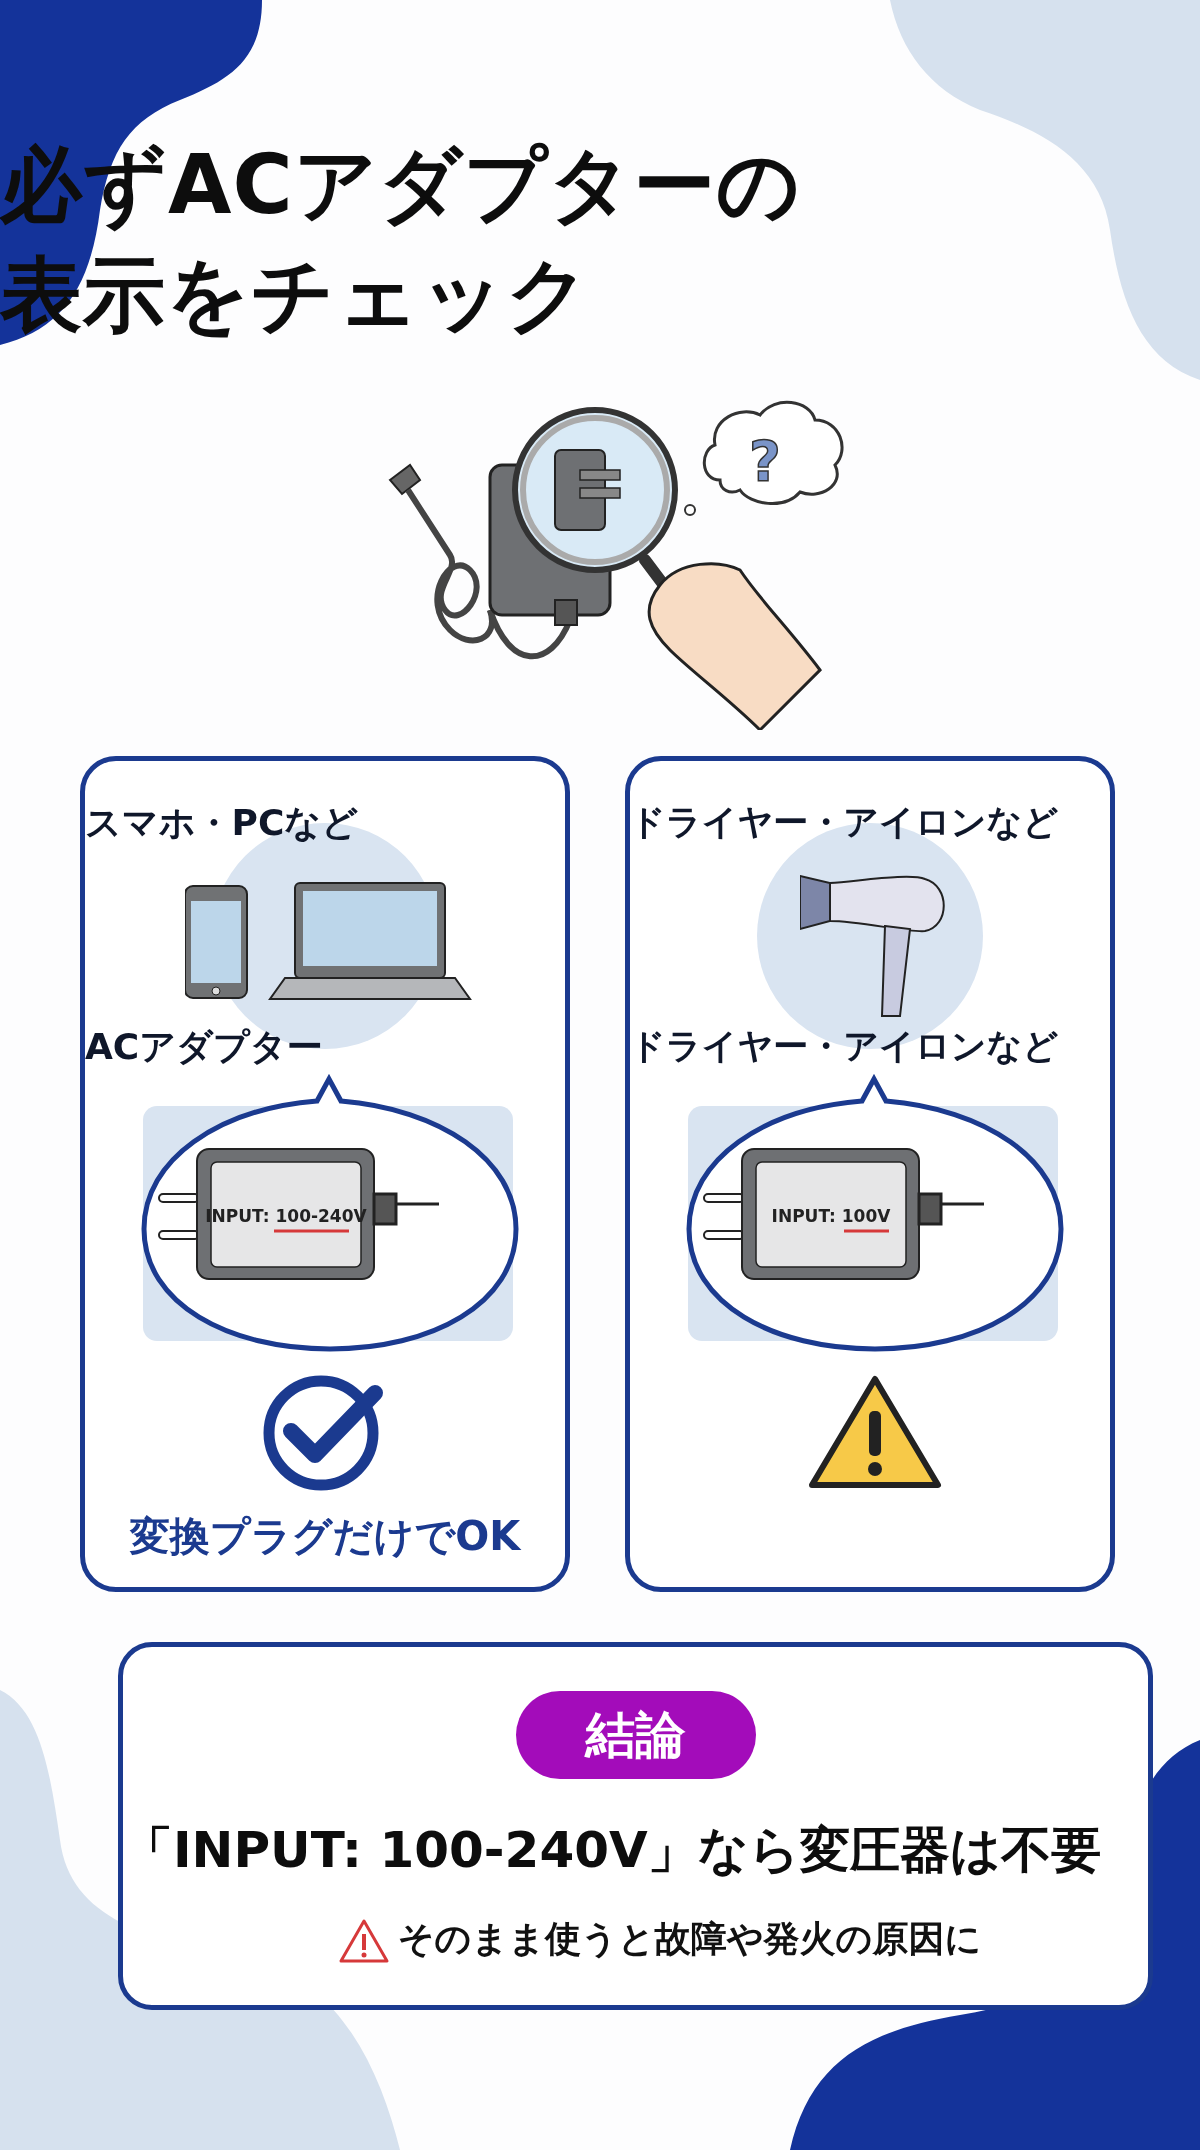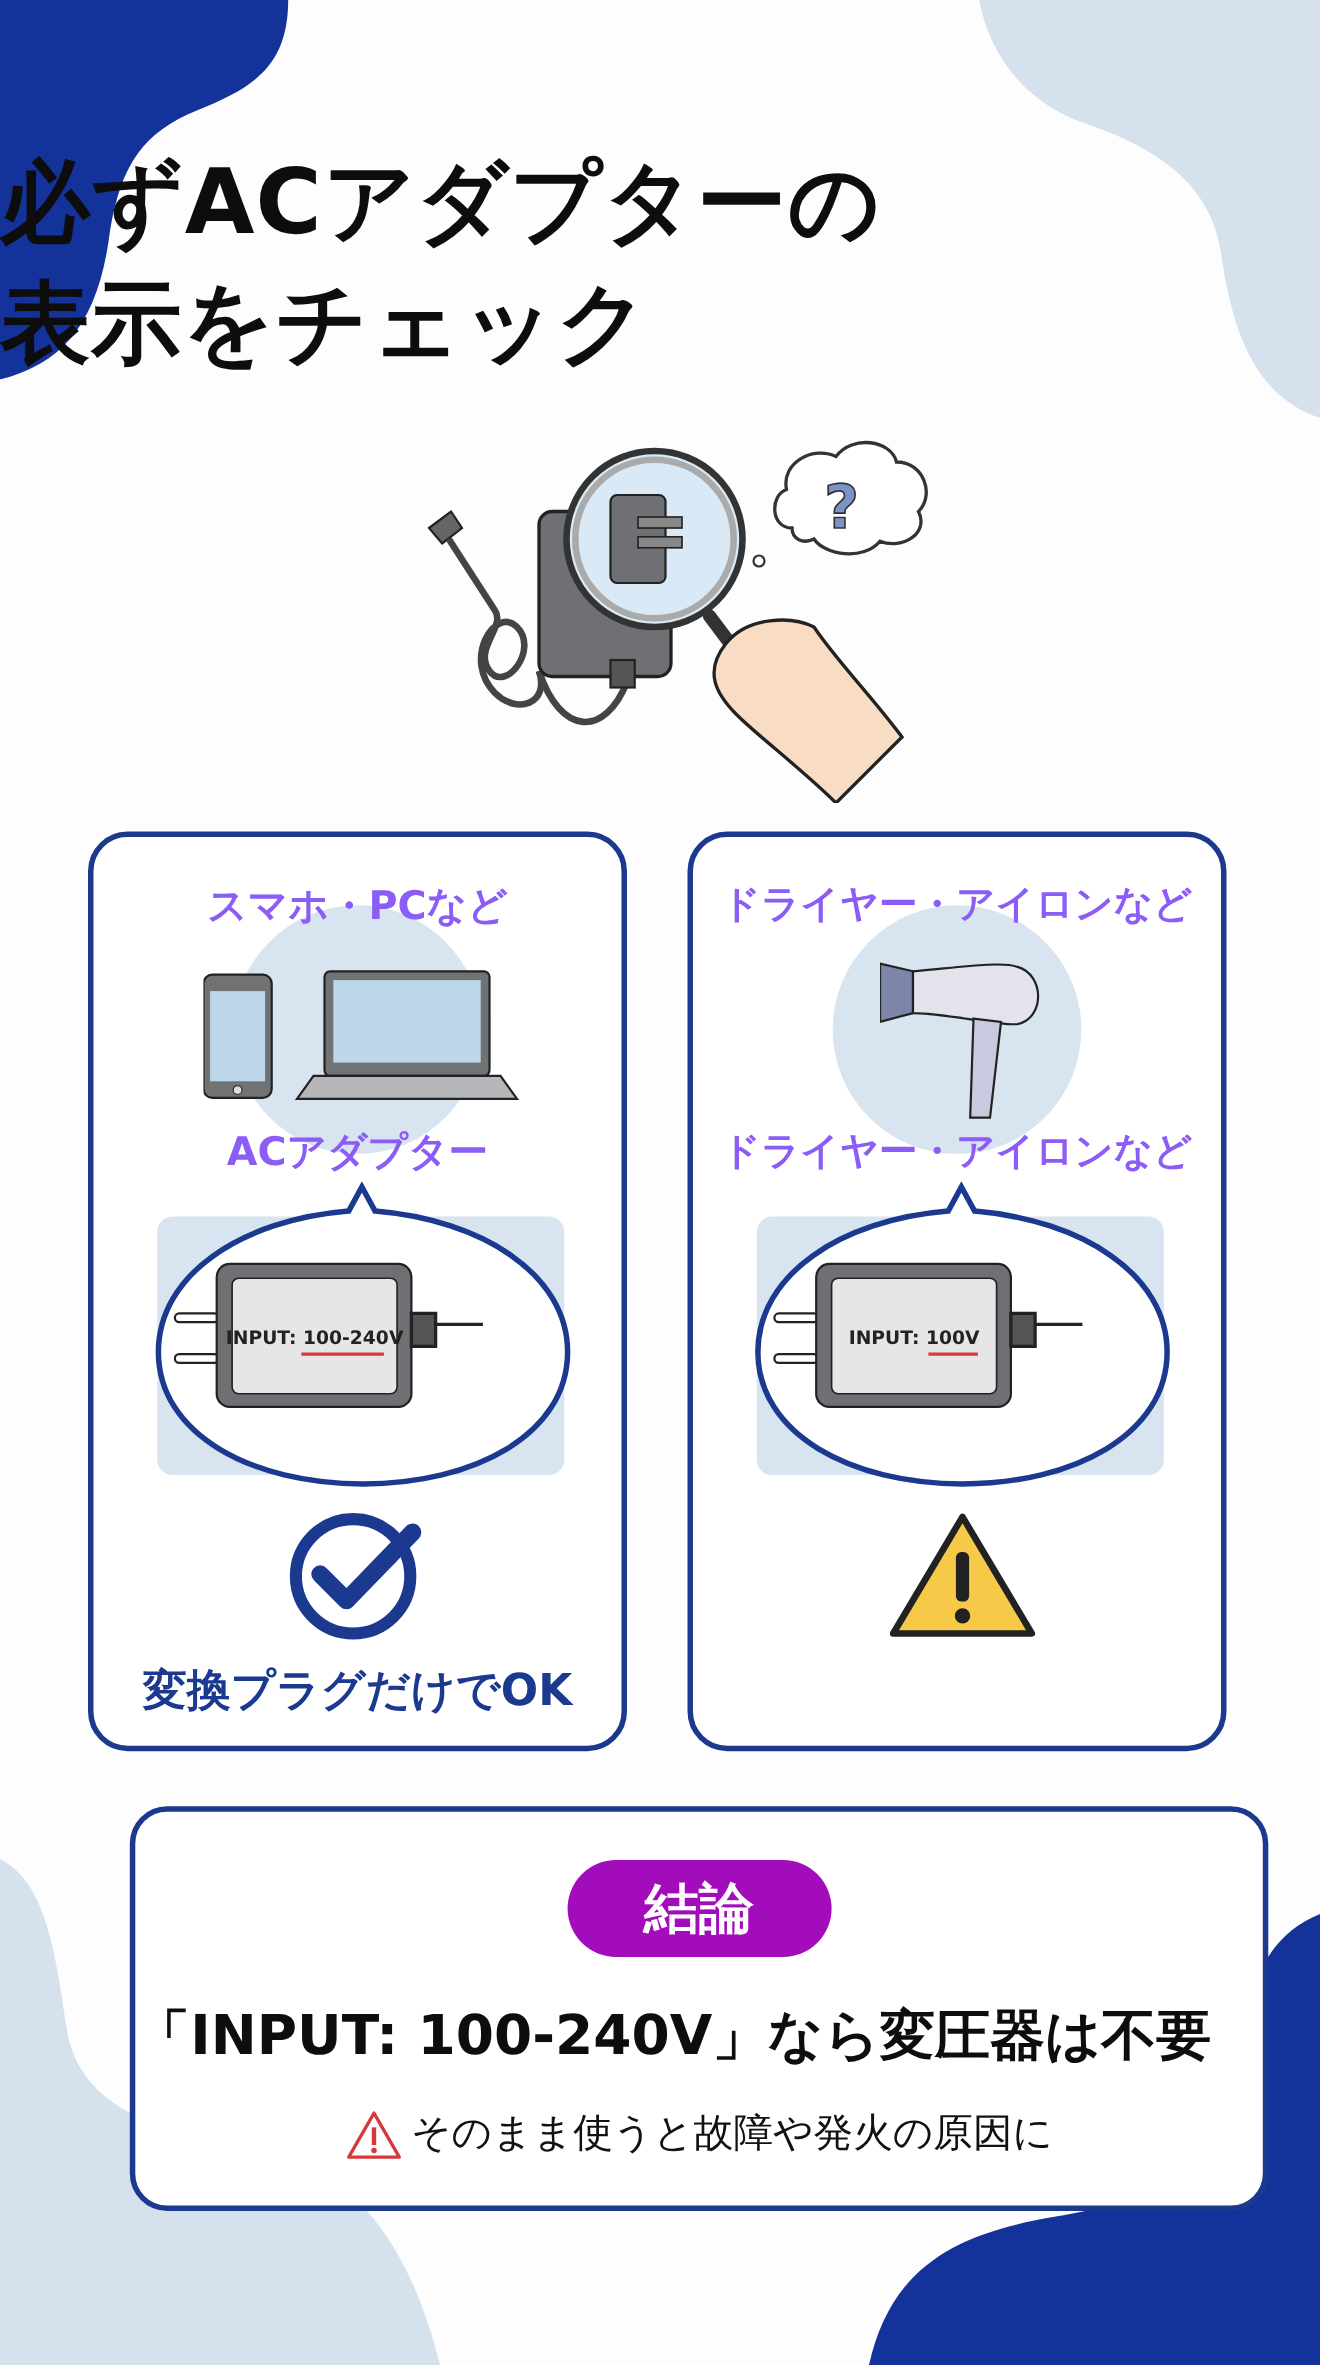--- a/index.html
+++ b/index.html
@@ -17,22 +17,22 @@
   .hero { position:absolute; left:340px; top:370px; width:520px; height:360px; }
 
   .card {
     position:absolute; top:756px; width:490px; height:836px;
     border:5px solid #1b3a8f; border-radius:36px; background:#fff;
     box-sizing:border-box;
   }
   .card.left { left:80px; }
   .card.right { left:625px; }
   .card .label {
-    position:absolute; left:0; width:100%; text-align:center;
-    font-weight:bold; font-size:36px; color:#8b5cf6; z-index:2;
+    position:absolute; left:0; width:100%; 
+    font-weight:bold; font-size:36px; color:#0f172a; z-index:2;
   }
   .card .circle {
     position:absolute; left:50%; width:226px; height:226px; margin-left:-113px;
     border-radius:50%; background:#d9e4f1; top:62px; z-index:0;
   }
   .panel {
     position:absolute; left:58px; top:345px; width:370px; height:235px;
     background:#d9e4f1; border-radius:14px;
   }
   .bubble { position:absolute; left:34px; top:313px; width:422px; height:285px; }
@@ -53,21 +53,21 @@
     position:absolute; left:50%; top:44px; width:240px; height:88px; margin-left:-120px;
     background:#a30cba; border-radius:44px; color:#fff; font-weight:bold;
     font-size:50px; line-height:88px; text-align:center;
   }
   .conclusion {
     position:absolute; left:0; width:100%; top:170px; text-align:left;
     font-weight:bold; font-size:50px; color:#0d0d0d;
   }
   .warnline {
     position:absolute; left:0; width:100%; top:268px; text-align:center;
-    font-size:36px; font-weight:normal; color:#111;
+    font-size:36px; font-weight:bold; color:#111;padding-left:24px;
   }
   .warnline svg { vertical-align:middle; margin-right:8px; }
 </style>
 </head>
 <body>
 
 <svg class="blob" style="left:0;top:0" width="270" height="345" viewBox="0 0 270 345">
   <path d="M0 0 H262 C262 60 230 80 180 100 C130 120 110 150 100 210 C90 290 60 330 0 345 Z" fill="#14339a"></path>
 </svg>
 <svg class="blob" style="left:890px;top:0" width="310" height="380" viewBox="0 0 310 380">

